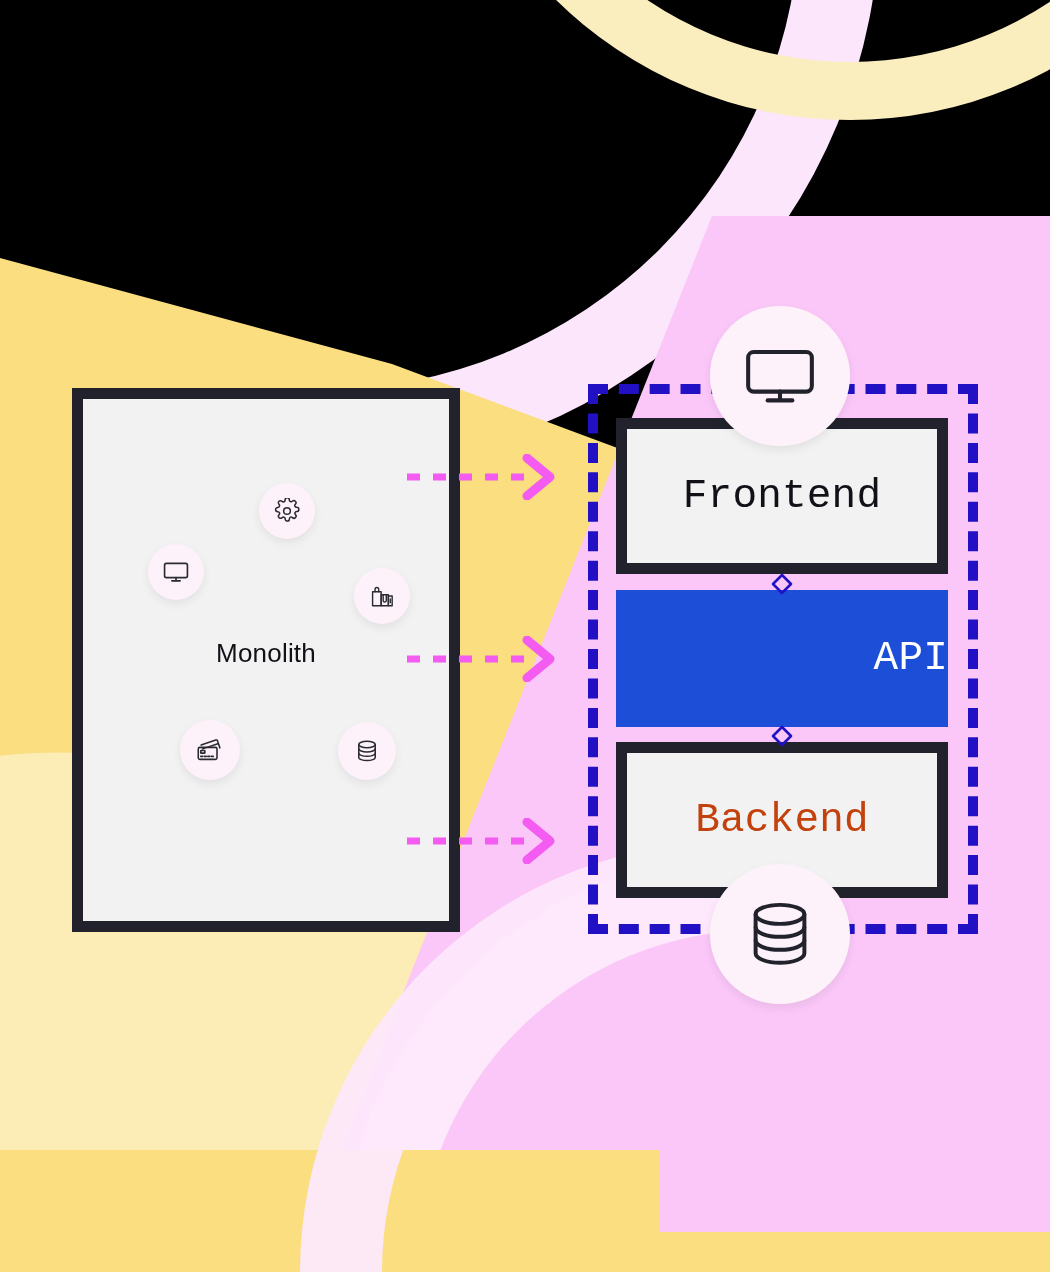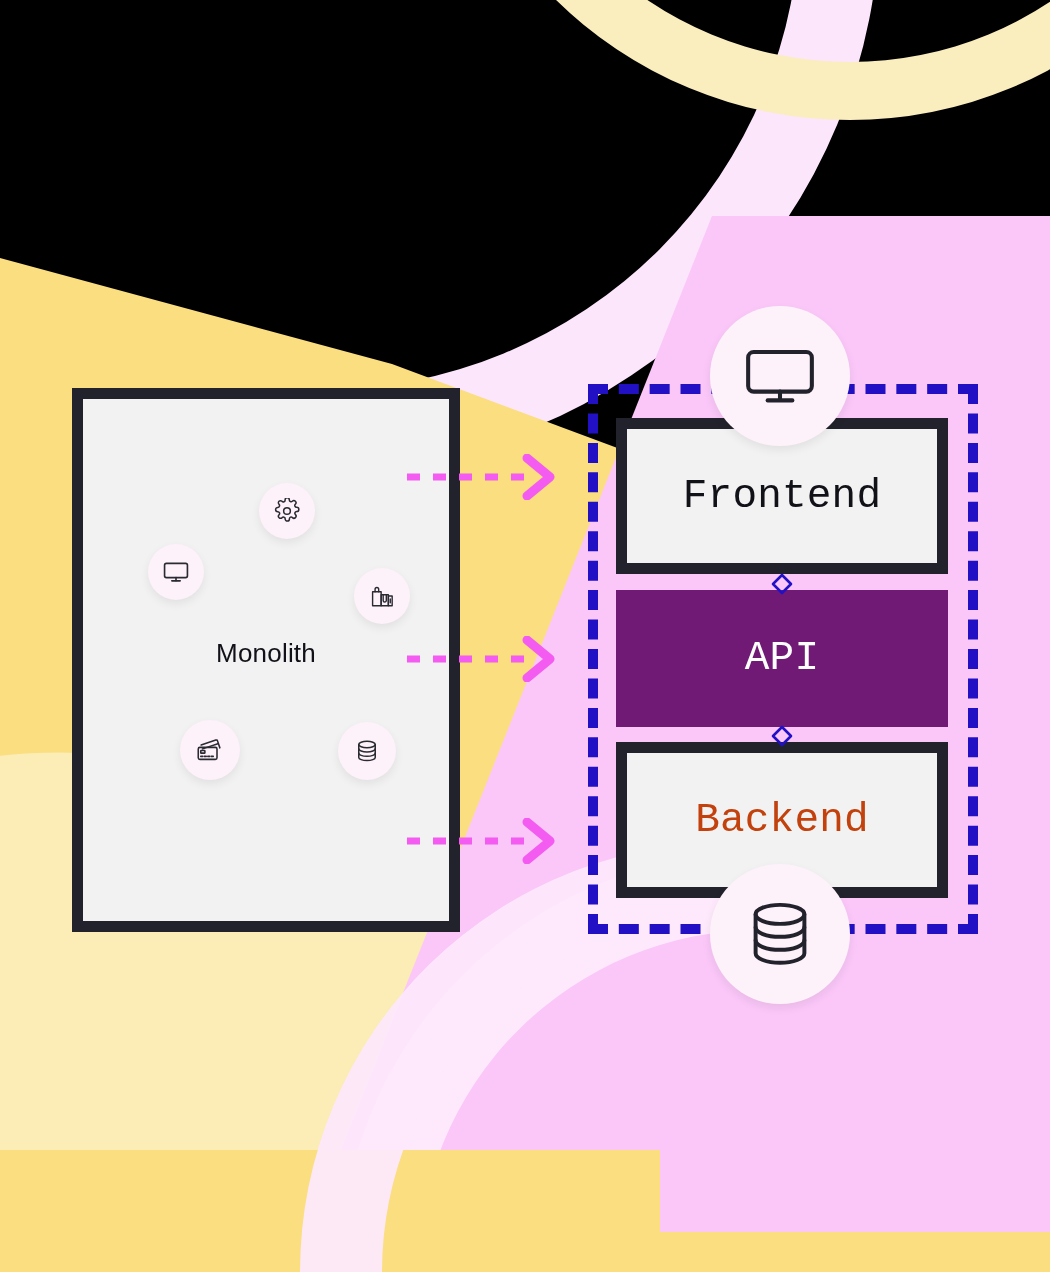--- a/index.html
+++ b/index.html
@@ -112,22 +112,23 @@
   .svc-frontend {
     top: 418px;
     height: 156px;
     background: #F2F2F2;
     border: 11px solid #22222C;
   }
   .svc-frontend .svc-label { color: #111118; }
   .svc-api {
     top: 590px;
     height: 137px;
-    background: #701a75;
+    background: #1d4ed8;
     border: 0;
+    justify-content: flex-end;
   }
   .svc-api .svc-label { color: #FFFFFF; }
   .svc-backend {
     top: 742px;
     height: 156px;
     background: #F2F2F2;
     border: 11px solid #22222C;
   }
   .svc-backend .svc-label { color: #c2410c; }
 

